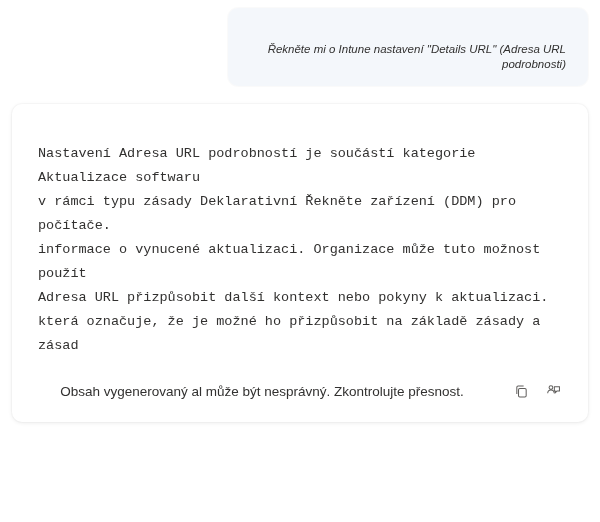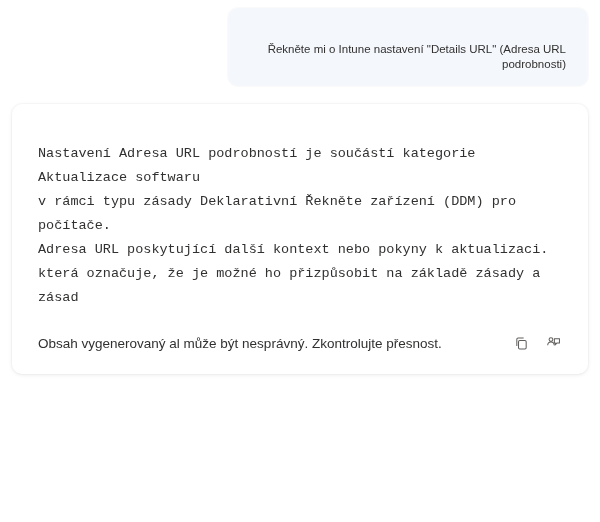--- a/index.html
+++ b/index.html
@@ -20,20 +20,21 @@
       align-self: flex-end;
       background: #f4f7fb;
       border-radius: 10px;
       padding: 18px 22px 14px 22px;
       max-width: 360px;
       min-height: 78px;
       display: flex;
       align-items: flex-end;
       justify-content: flex-end;
       box-shadow: 0 0 0 1px rgba(0,0,0,0.02);
+      font-style: italic;
     }
     .user-text {
       font-size: 11.5px;
       color: #323130;
       text-align: right;
       line-height: 1.3;
     }
     .assistant-bubble {
       align-self: stretch;
       background: #ffffff;
@@ -51,20 +52,21 @@
       font-family: Liberation Mono, monospace;
     }
     .assistant-body p {
       margin: 0;
     }
     .footer-row {
       display: flex;
       align-items: center;
       justify-content: space-between;
       gap: 26px;
+      text-align: center;
     }
     .disclaimer {
       font-size: 13.5px;
       color: #323130;
       flex: 1;
     }
     .footer-icons {
       display: flex;
       align-items: center;
       gap: 14px;
@@ -92,21 +94,22 @@
 <div class="chat-container">
 
   <div class="user-bubble">
     <span class="user-text">Řekněte mi o Intune nastavení "Details URL" (Adresa URL podrobnosti)</span>
   </div>
 
   <div class="assistant-bubble">
     <div class="assistant-body">
       <p>Nastavení Adresa URL podrobností je součástí kategorie Aktualizace softwaru</p>
       <p>v rámci typu zásady Deklarativní Řekněte zařízení (DDM) pro počítače.</p>
-      <p>Adresa URL poskytující další kontext nebo pokyny k aktualizaci.</p>
+      <p>informace o vynucené aktualizaci. Organizace může tuto možnost použít</p>
+      <p>Adresa URL přizpůsobit další kontext nebo pokyny k aktualizaci.</p>
       <p>která označuje, že je možné ho přizpůsobit na základě zásady a zásad</p>
     </div>
 
     <div class="footer-row">
       <span class="disclaimer">Obsah vygenerovaný al může být nesprávný. Zkontrolujte přesnost.</span>
       <div class="footer-icons">
         <span class="icon-btn">
           <svg viewBox="0 0 20 20">
             <rect x="6.5" y="6.5" width="9" height="10" rx="1.5"></rect>
             <path d="M4.5 13 V5 A1.5 1.5 0 0 1 6 3.5 H12.5"></path>

